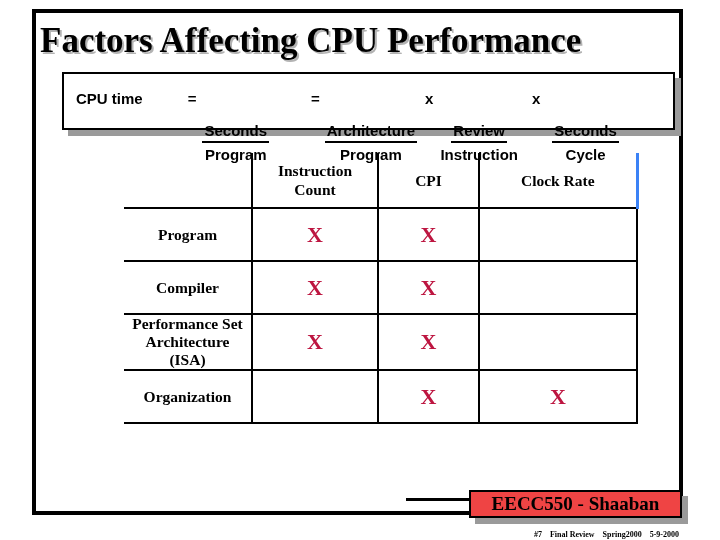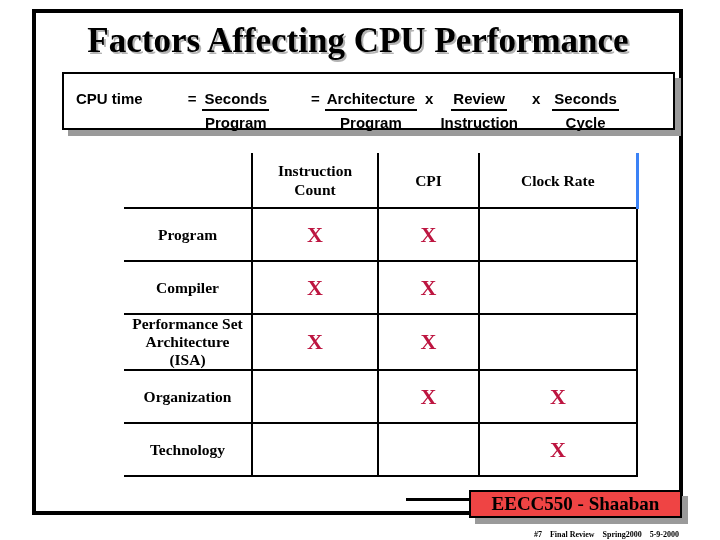--- a/index.html
+++ b/index.html
@@ -33,21 +33,21 @@
     box-sizing: border-box;
     background: transparent;
   }
 
   
   #title {
     position: absolute;
     left: 40px;
     top: 20px;
     width: 636px;
-    text-align: center;
+    text-align: left;
     font-family: "Liberation Serif", "DejaVu Serif", serif;
     font-weight: bold;
     font-size: 35px;
     line-height: 42px;
     color: #000000;
     letter-spacing: 0px;
     text-shadow: 2px 2px 0 #b3b3b3;
     white-space: nowrap;
   }
 
@@ -87,20 +87,21 @@
   .eq-term {
     display: flex;
     flex-direction: column;
     align-items: center;
     line-height: 19px;
   }
   .eq-num {
     border-bottom: 2px solid #000000;
     padding: 0 2px 1px 2px;
     white-space: nowrap;
+    margin-top: 32px;
   }
   .eq-den {
     padding-top: 2px;
     white-space: nowrap;
   }
   .eq-op {
     line-height: 19px;
     padding-top: 0px;
     white-space: nowrap;
   }
@@ -319,26 +320,20 @@
           <td class="mark"><span class="xmark blank"></span></td>
         </tr>
 
         <tr>
           <td class="lbl">Organization</td>
           <td class="mark"><span class="xmark blank"></span></td>
           <td class="mark"><span class="xmark">X</span></td>
           <td class="mark"><span class="xmark">X</span></td>
         </tr>
 
-        <tr>
-          <td class="lbl">Technology</td>
-          <td class="mark"><span class="xmark blank"></span></td>
-          <td class="mark"><span class="xmark blank"></span></td>
-          <td class="mark"><span class="xmark">X</span></td>
-        </tr>
 
       </tbody>
     </table>
   </div>
 
   <div id="footer-rule"></div>
   <div id="footer-shadow"></div>
   <div id="footer-box">
     <span>EECC550 - Shaaban</span>
   </div>

